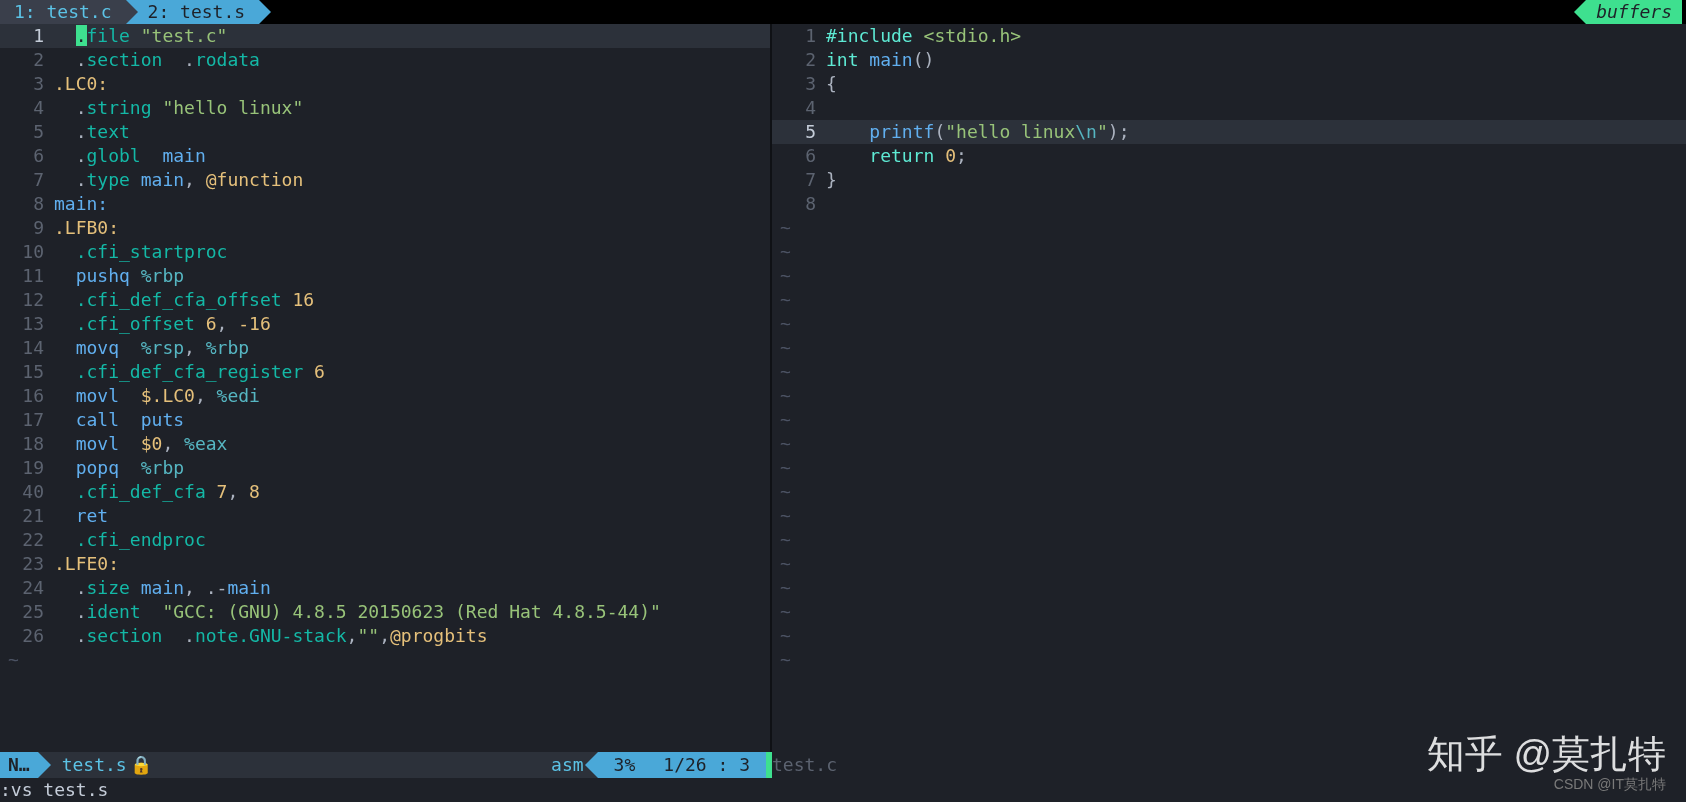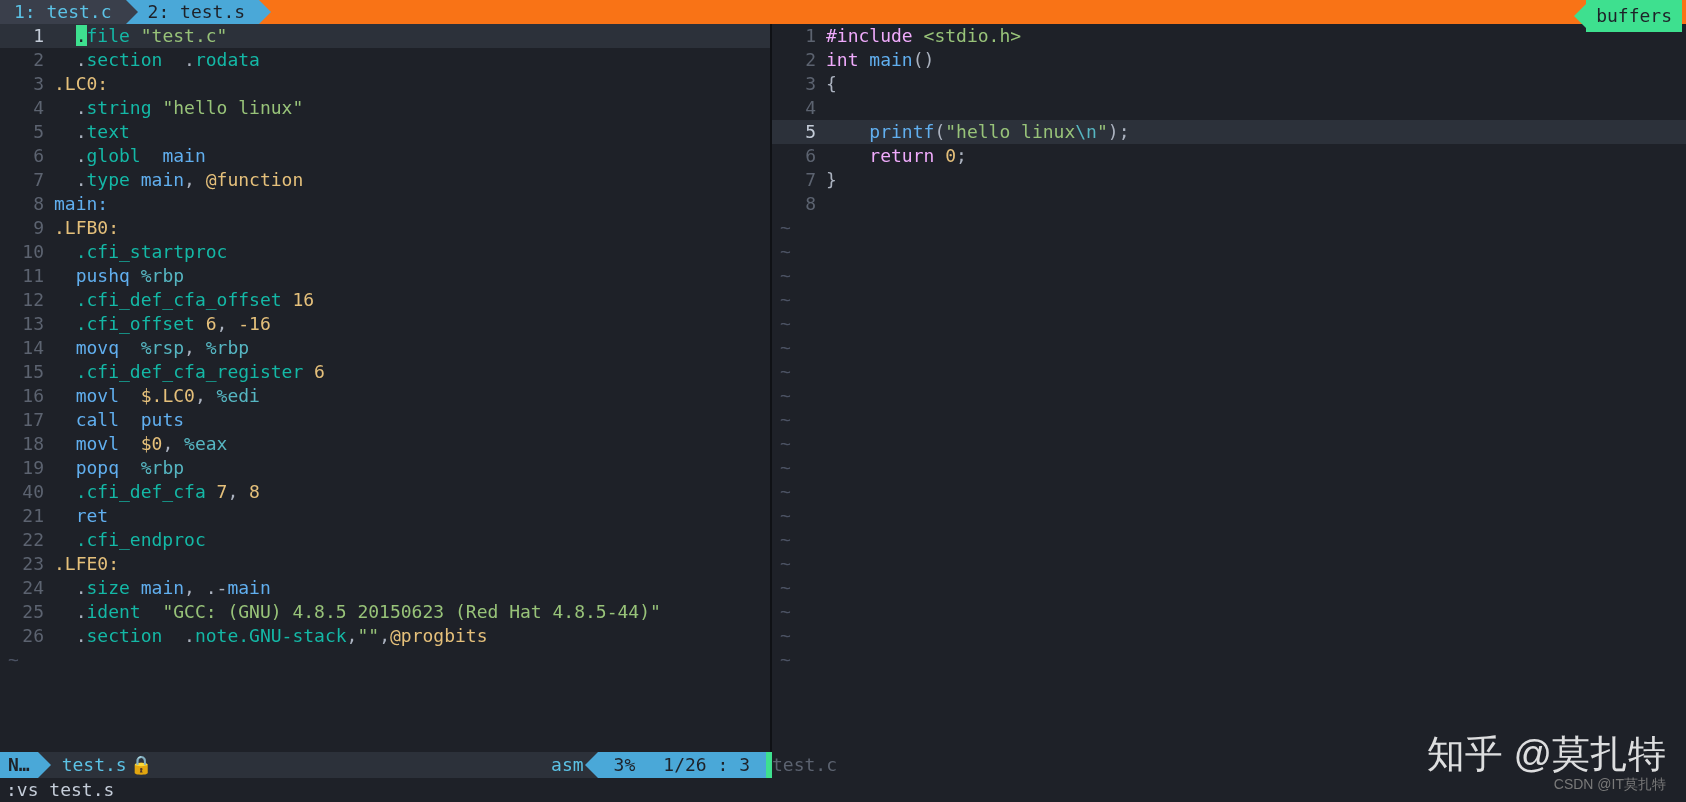--- a/index.html
+++ b/index.html
@@ -9,21 +9,21 @@
   font-family: 'Consolas', 'Monaco', monospace;
   font-size: 18px;
   line-height: 24px;
   width: 1686px;
   height: 802px;
   overflow: hidden;
   position: relative;
 }
 .tab-bar {
   height: 24px;
-  background: #f97316;
+  background: #000000;
   display: flex;
   align-items: center;
   position: relative;
 }
 .tab {
   padding: 0 14px;
   height: 24px;
   display: flex;
   align-items: center;
   position: relative;
@@ -33,22 +33,22 @@
 .tab-arrow {
   width: 0; height: 0;
   border-top: 12px solid transparent;
   border-bottom: 12px solid transparent;
 }
 .tab1-arrow { border-left: 12px solid #3a3f4b; position: absolute; right: -12px; z-index: 2; }
 .tab2-arrow { border-left: 12px solid #4aa8d8; position: absolute; right: -12px; }
 .buffers-badge {
   position: absolute; right: 4px; top: 0;
   background: #3ee08f; color: #1e2128;
-  padding: 0 10px; height: 32px;
-  display: flex; align-items: center;
+  padding: 0 10px; height: 24px;
+  display: flex; align-items: center; font-style: italic;
 }
 .buffers-badge::before {
   content: ''; position: absolute; left: -12px;
   border-top: 12px solid transparent;
   border-bottom: 12px solid transparent;
   border-right: 12px solid #3ee08f;
 }
 .editor-area {
   display: flex;
   height: 728px;
@@ -62,35 +62,35 @@
 .gutter { width: 54px; text-align: right; padding-right: 10px; color: #5c6370; flex-shrink: 0; }
 .gutter-active { color: #c5cdd9; }
 .line-active { background: #2c313a; }
 .content { flex: 1; }
 .tilde { color: #4b5263; padding-left: 8px; }
 .tok-red { color: #14b8a6; }
 .tok-green { color: #98c379; }
 .tok-yellow { color: #e5c07b; }
 .tok-blue { color: #61afef; }
 .tok-cyan { color: #56b6c2; }
-.tok-purple { color: #f0abfc; }
+.tok-purple { color: #5eead4; }
 .tok-white { color: #abb2bf; }
 .cursor-block { background: #3ee08f; color: #1e2128; }
 .statusline-row { height: 26px; display: flex; background: #1e2128; }
 .status-left { width: 772px; display: flex; align-items: center; background: #2c313a; position: relative; }
 .status-right { flex: 1; display: flex; align-items: center; background: #1e2128; color: #5c6370; }
 .mode-seg { background: #4aa8d8; color: #1e2128; padding: 0 8px; height: 26px; display: flex; align-items: center; font-weight: bold; position: relative; }
 .mode-seg::after { content: ''; position: absolute; right: -13px; border-top: 13px solid transparent; border-bottom: 13px solid transparent; border-left: 13px solid #4aa8d8; }
 .file-seg { padding-left: 24px; color: #5cc3e6; display: flex; align-items: center; gap: 4px; }
 .lock-icon { color: #e06c75; }
 .ft-seg { margin-left: auto; color: #5cc3e6; padding-right: 14px; }
 .pos-seg { background: #4aa8d8; color: #1e2128; padding: 0 16px; height: 26px; display: flex; align-items: center; position: relative; }
 .pos-seg::before { content: ''; position: absolute; left: -13px; border-top: 13px solid transparent; border-bottom: 13px solid transparent; border-right: 13px solid #4aa8d8; }
 .cursor-bar { width: 6px; height: 26px; background: #3ee08f; }
-.cmdline { height: 24px; padding-left: 6px; color: #c5cdd9; display: flex; align-items: center; }
+.cmdline { height: 24px; padding-left: 0; color: #c5cdd9; display: flex; align-items: center; }
 .watermark { position: absolute; right: 20px; bottom: 36px; color: rgba(255,255,255,0.85); font-size: 38px; font-family: Liberation Sans, sans-serif; }
 .credit { position: absolute; right: 20px; bottom: 6px; color: #7a7a7a; font-size: 14px; font-family: sans-serif; }
 </style>
 </head>
 <body>
 
 <div class="tab-bar">
   <div class="tab tab-inactive">
     <span>1: test.c</span>
     <span class="tab-arrow tab1-arrow"></span>

